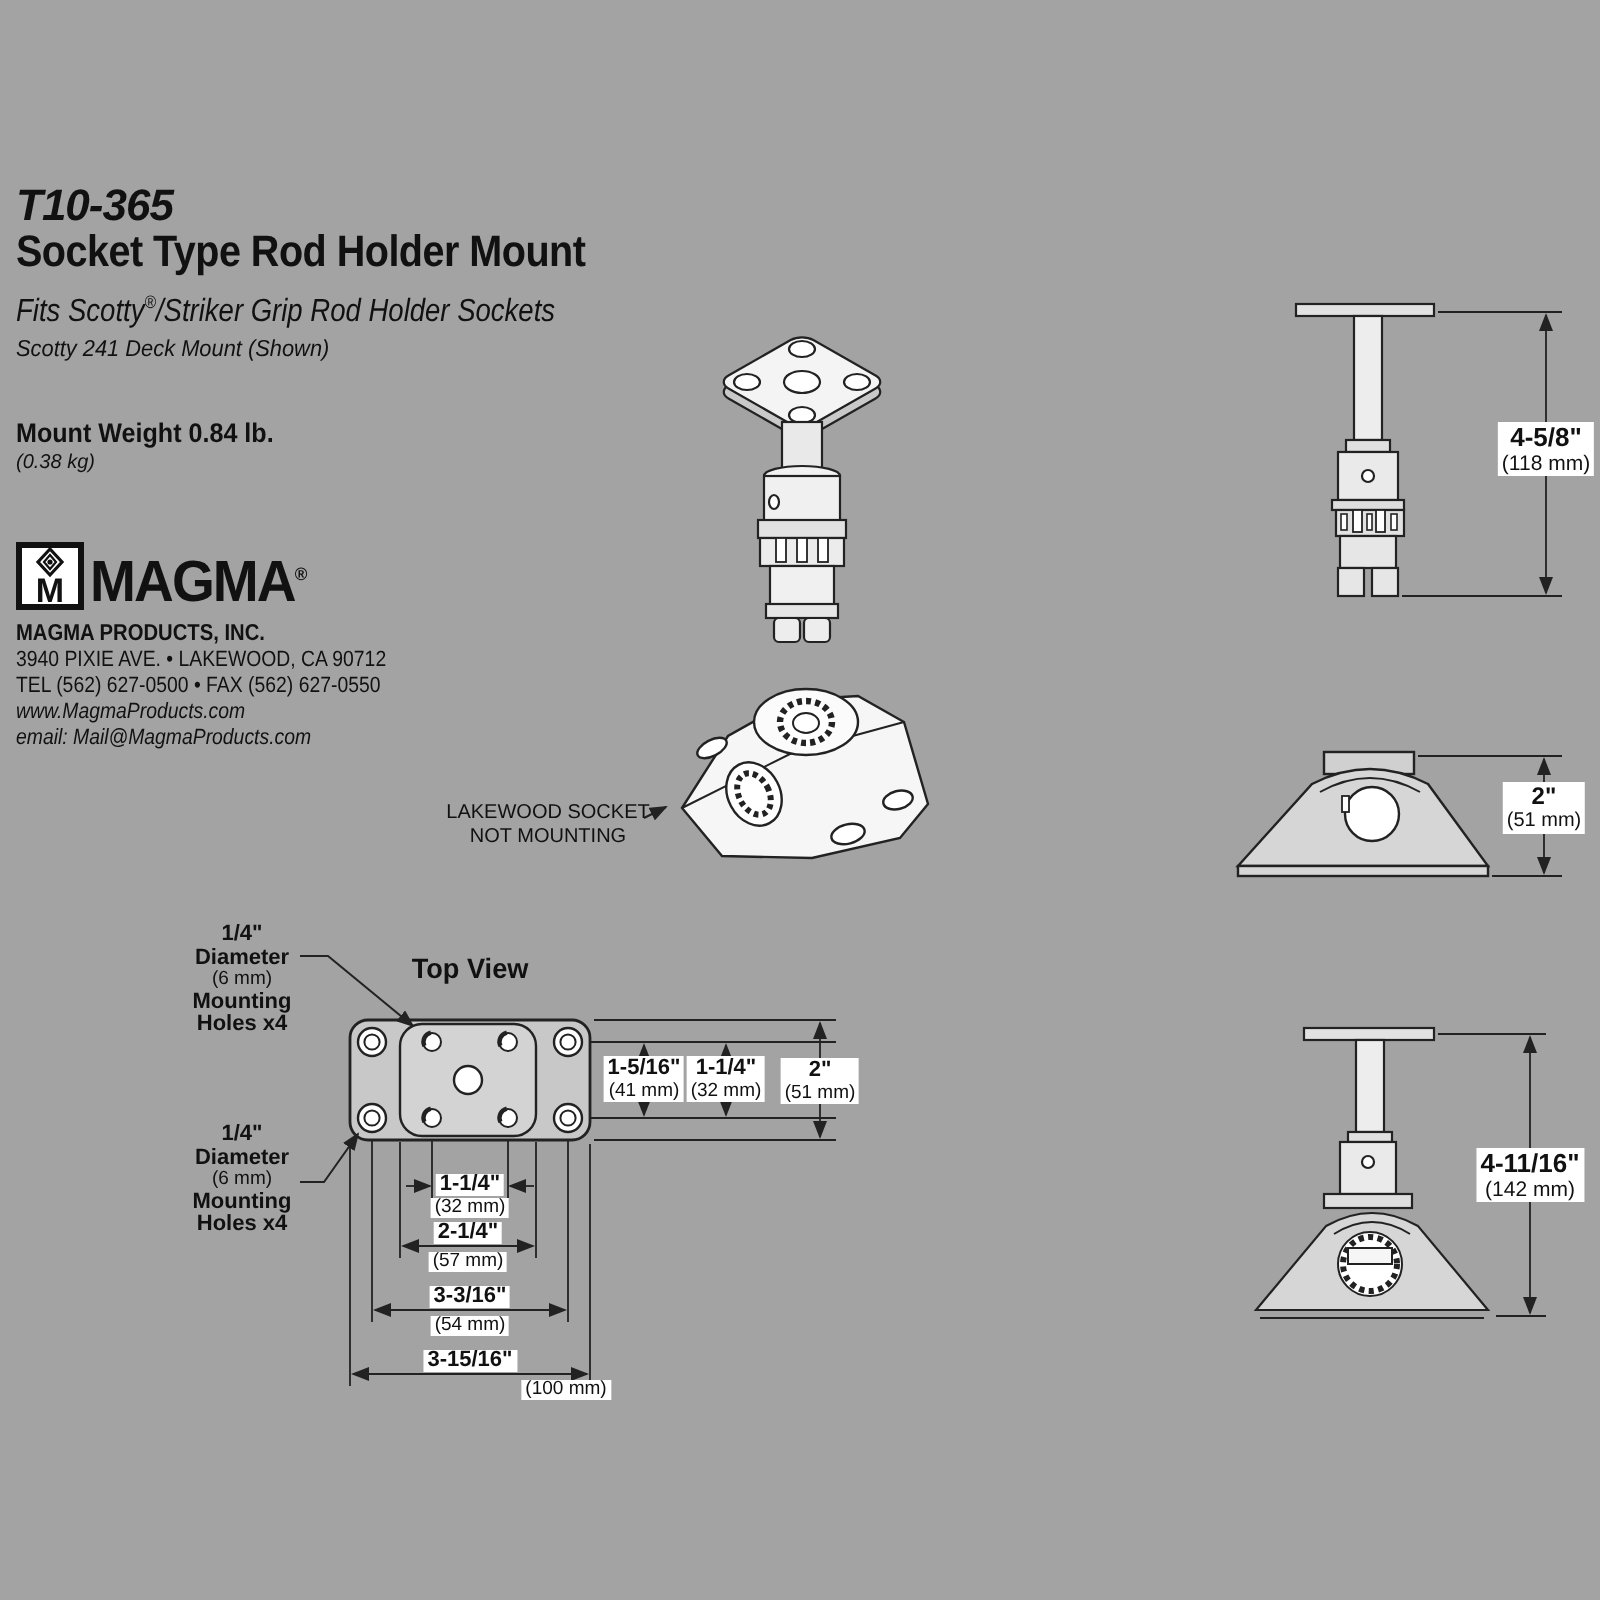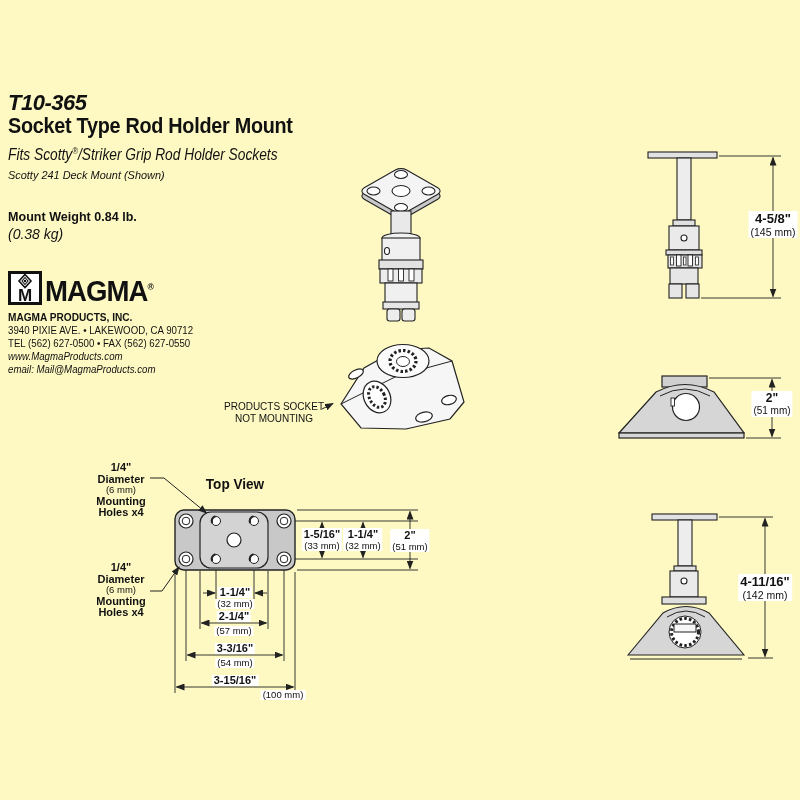--- a/index.html
+++ b/index.html
@@ -1,29 +1,29 @@
 <!DOCTYPE html>
 <html><head>
 <meta charset="utf-8">
 <style>
   * { margin:0; padding:0; box-sizing:border-box; }
   html,body { width:800px; height:800px; background:#fff; overflow:hidden;
               font-family:"Liberation Sans", sans-serif; color:#111; }
-  #page { position:relative; width:800px; height:800px; background:#fef9c3; }
+  #page { position:relative; width:800px; height:800px; background:#a3a3a3; }
   svg.lineart { position:absolute; left:0; top:0; }
 
   
   .abs { position:absolute; white-space:nowrap; }
   .model  { left:8px; top:90px; font-size:22px; font-weight:bold; font-style:italic; letter-spacing:-0.5px;}
   .ptitle { left:8px; top:113px; font-size:22px; font-weight:bold; transform:scaleX(0.9); transform-origin:0 0; letter-spacing:-0.3px;}
   .fits   { left:8px; top:146px; font-size:16px; font-style:italic; transform:scaleX(0.86); transform-origin:0 0;}
   .fits sup { font-size:9px; }
   .shown  { left:8px; top:169px; font-size:11.5px; font-style:italic; transform:scaleX(0.95); transform-origin:0 0;}
   .weight { left:8px; top:209px; font-size:13.5px; font-weight:bold; transform:scaleX(0.93); transform-origin:0 0;}
-  .weightm{ left:8px; top:226px; font-size:14px; font-style:italic;text-align:center; }
+  .weightm{ left:8px; top:226px; font-size:10px; font-style:italic;text-align:center; }
 
   
   .logo-row { left:8px; top:271px; height:34px; display:flex; align-items:flex-start; }
   .wordmark { font-size:29px; font-weight:bold; letter-spacing:-1px; line-height:32px; margin-left:3px;
               transform:scaleX(0.95); transform-origin:0 0;}
   .wordmark sup { font-size:9px; }
   .cinfo { left:8px; top:311px; transform:scaleX(0.88); transform-origin:0 0; }
   .cinfo div { line-height:13px; }
   .cname  { font-size:11.5px; font-weight:bold; }
   .cline  { font-size:11px; }
@@ -255,21 +255,21 @@
   </div>
   <div class="abs cinfo">
     <div class="cname">MAGMA PRODUCTS, INC.</div>
     <div class="cline">3940 PIXIE AVE. • LAKEWOOD, CA 90712</div>
     <div class="cline">TEL (562) 627-0500 • FAX (562) 627-0550</div>
     <div class="citalic">www.MagmaProducts.com</div>
     <div class="citalic">email: Mail@MagmaProducts.com</div>
   </div>
 
   <div class="abs note">
-    <div>PRODUCTS SOCKET</div>
+    <div>LAKEWOOD SOCKET</div>
     <div>NOT MOUNTING</div>
   </div>
   <div class="abs tv-title">Top View</div>
 
   <div class="abs callout co-top">
     <span class="co-l">1/4"</span>
     <span class="co-l">Diameter</span>
     <span class="co-mm">(6 mm)</span>
     <span class="co-l">Mounting</span>
     <span class="co-l">Holes x4</span>
@@ -277,34 +277,34 @@
   <div class="abs callout co-bot">
     <span class="co-l">1/4"</span>
     <span class="co-l">Diameter</span>
     <span class="co-mm">(6 mm)</span>
     <span class="co-l">Mounting</span>
     <span class="co-l">Holes x4</span>
   </div>
 
   <div class="vdim lg" style="left:773px; top:211px;">
     <span class="din">4-5/8"</span>
-    <span class="dmm">(145 mm)</span>
+    <span class="dmm">(118 mm)</span>
   </div>
   <div class="vdim md" style="left:772px; top:391px;">
     <span class="din">2"</span>
     <span class="dmm">(51 mm)</span>
   </div>
   <div class="vdim lg" style="left:765px; top:574px;">
     <span class="din">4-11/16"</span>
     <span class="dmm">(142 mm)</span>
   </div>
 
   <div class="vdim" style="left:322px; top:528px;">
     <span class="din">1-5/16"</span>
-    <span class="dmm">(33 mm)</span>
+    <span class="dmm">(41 mm)</span>
   </div>
   <div class="vdim" style="left:363px; top:528px;">
     <span class="din">1-1/4"</span>
     <span class="dmm">(32 mm)</span>
   </div>
   <div class="vdim" style="left:410px; top:529px;">
     <span class="din">2"</span>
     <span class="dmm">(51 mm)</span>
   </div>
 

